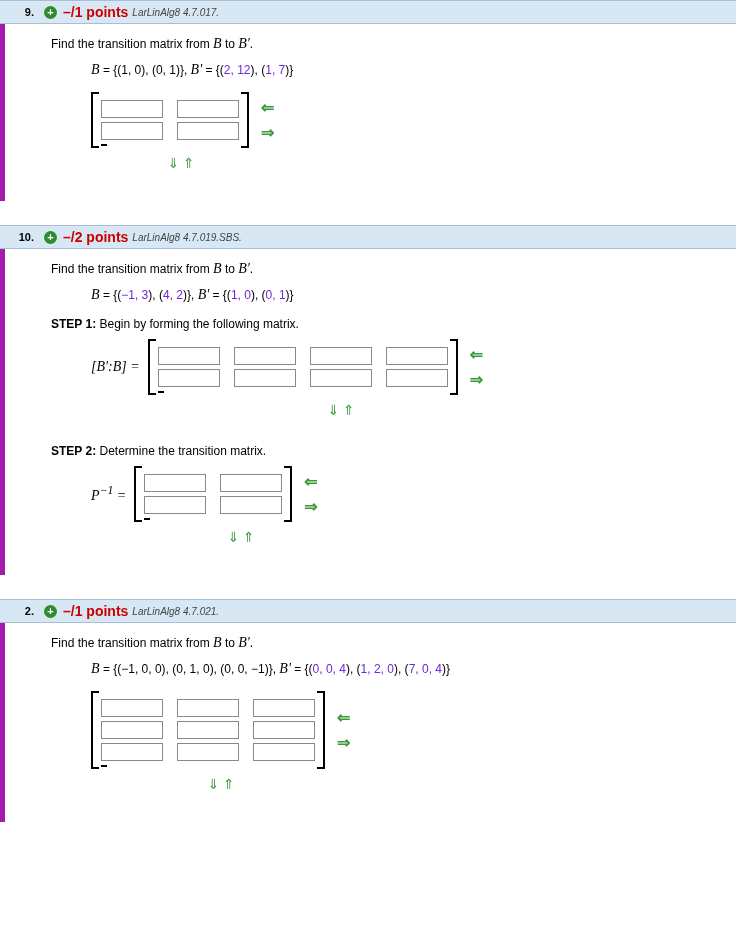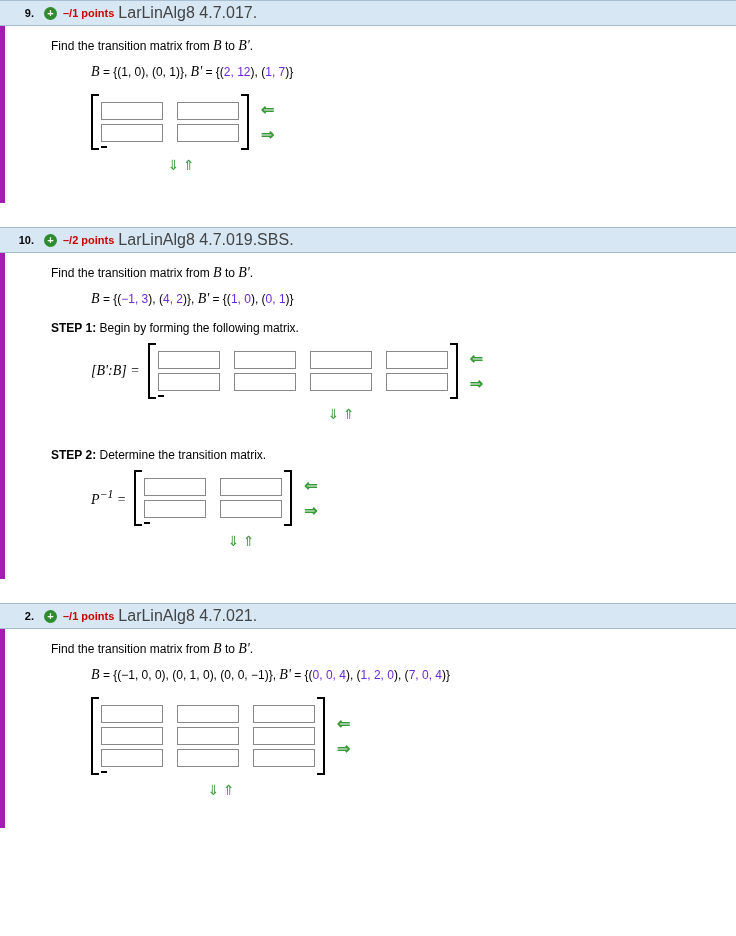--- a/index.html
+++ b/index.html
@@ -33,27 +33,28 @@
     color: #fff;
     text-align: center;
     font-weight: bold;
     font-size: 11px;
     line-height: 13px;
     margin: 0 6px 0 10px;
   }
   .points {
     color: #cc0000;
     font-weight: bold;
-    font-size: 11px;
+    font-size: 14px;
     margin-right: 4px;
     text-align: right;
   }
   .ref {
     color: #444;
-    font-size: 16px;
+    font-size: 10px;
+    font-style: italic;
   }
   .q-body {
     padding: 12px 10px 30px 46px;
     border-left: 5px solid #a21caf;
     margin-left: 0;
   }
   .prompt {
     margin-bottom: 10px;
   }
   .basis-line {

